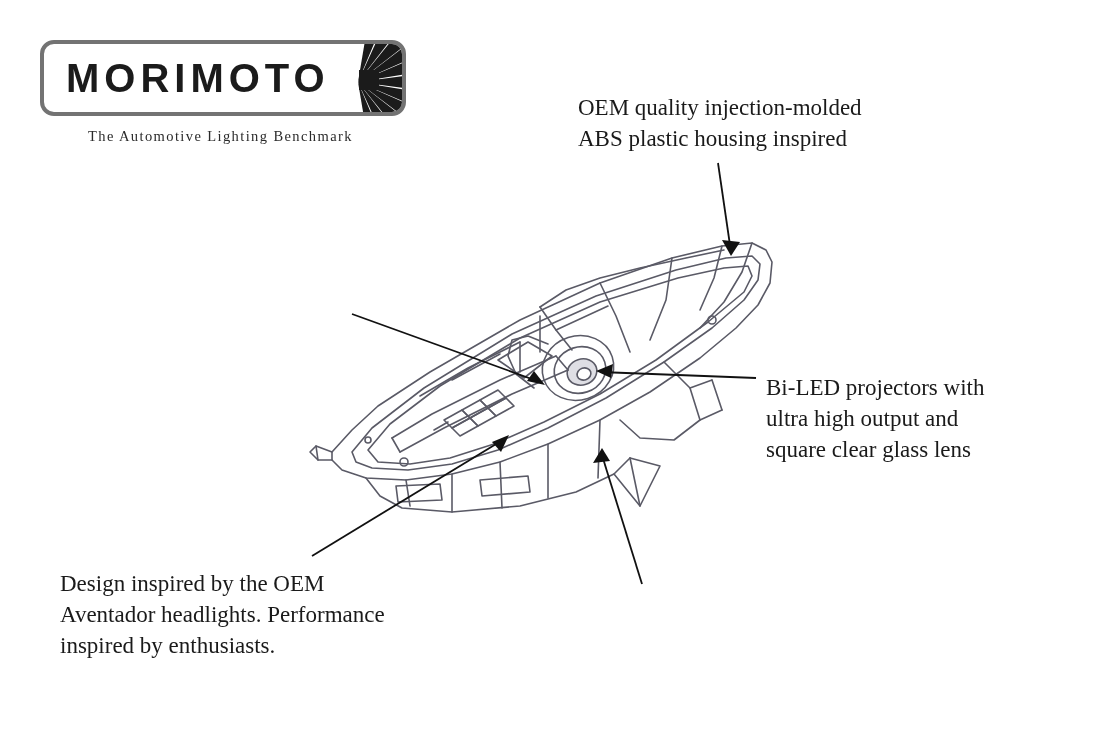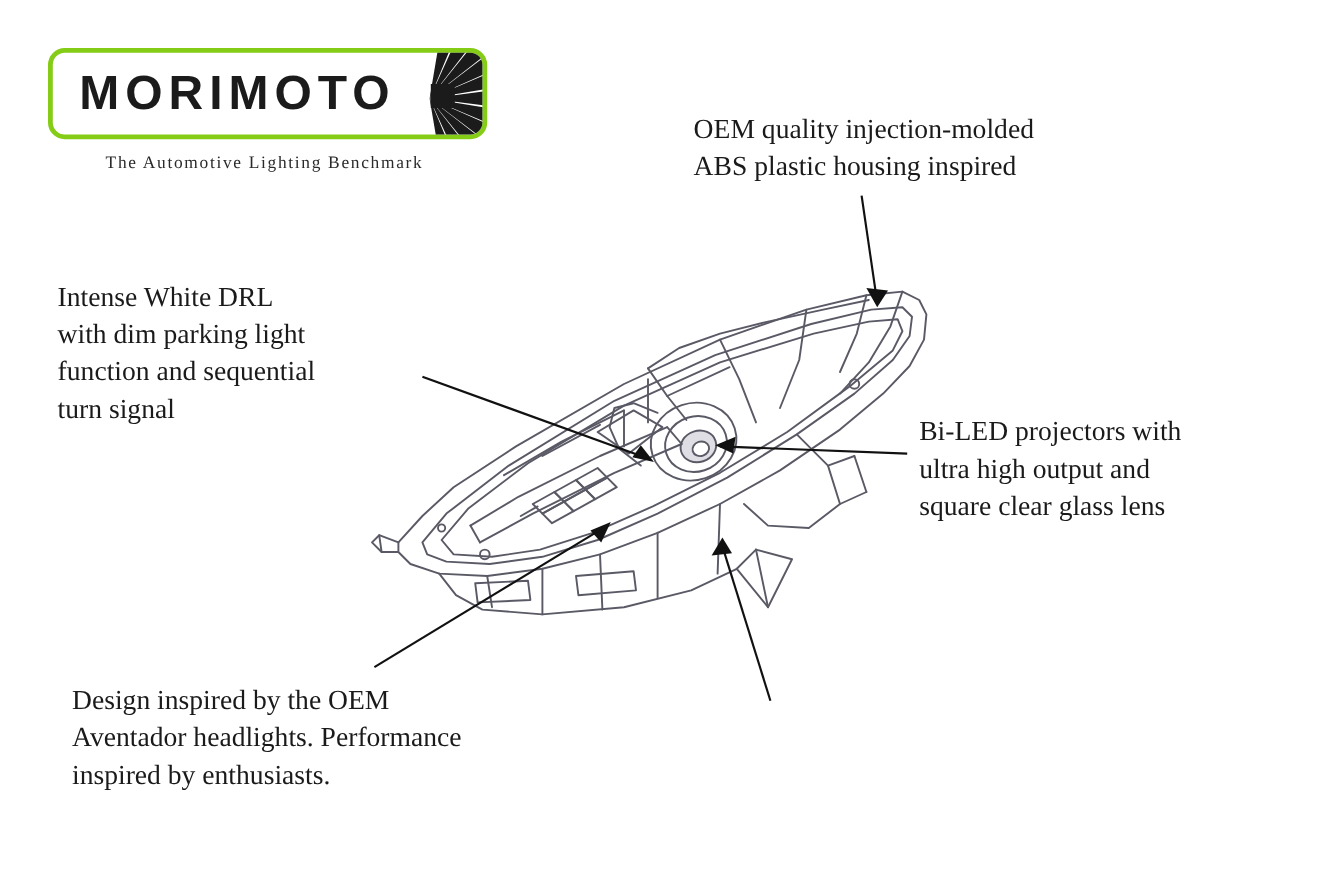--- a/index.html
+++ b/index.html
@@ -24,21 +24,21 @@
     top: 40px;
     width: 370px;
     height: 115px;
   }
   .logo-box {
     position: absolute;
     left: 0;
     top: 0;
     width: 366px;
     height: 76px;
-    border: 4px solid #84cc16;
+    border: 4px solid #737373;
     border-radius: 14px;
     box-sizing: border-box;
     overflow: hidden;
     background: #ffffff;
   }
   .logo-text {
     position: absolute;
     left: 22px;
     top: 12px;
     font-family: "Liberation Sans", sans-serif;
@@ -80,21 +80,21 @@
   .callout {
     position: absolute;
     font-family: "Liberation Serif", serif;
     font-size: 23px;
     line-height: 31px;
     color: #1a1a1a;
     white-space: pre-line;
   }
   #label-housing   { left: 578px; top: 92px;  width: 400px; }
   #label-drl       { left: 48px;  top: 232px; width: 330px; }
-  #label-projector { left: 766px; top: 344px; width: 310px; }
+  #label-projector { left: 766px; top: 372px; width: 310px; }
   #label-design    { left: 60px;  top: 568px; width: 440px; }
   #label-lens      { left: 566px; top: 596px; width: 490px; }
 
   
   .art {
     position: absolute;
     left: 0; top: 0;
     width: 1109px;
     height: 740px;
     pointer-events: none;
@@ -218,24 +218,20 @@
       <polygon points="545,385 527,381 534,371"></polygon>
       <polygon points="596,371 613,364 611,378"></polygon>
       <polygon points="509,435 492,442 501,452"></polygon>
       <polygon points="602,448 593,463 610,461"></polygon>
     </g>
   </svg>
 
   <div class="callout" id="label-housing">OEM quality injection-molded
 ABS plastic housing inspired</div>
 
-  <div class="callout" id="label-drl">Intense White DRL
-with dim parking light
-function and sequential
-turn signal</div>
 
   <div class="callout" id="label-projector">Bi-LED projectors with
 ultra high output and
 square clear glass lens</div>
 
   <div class="callout" id="label-design">Design inspired by the OEM
 Aventador headlights. Performance
 inspired by enthusiasts.</div>
 
 

